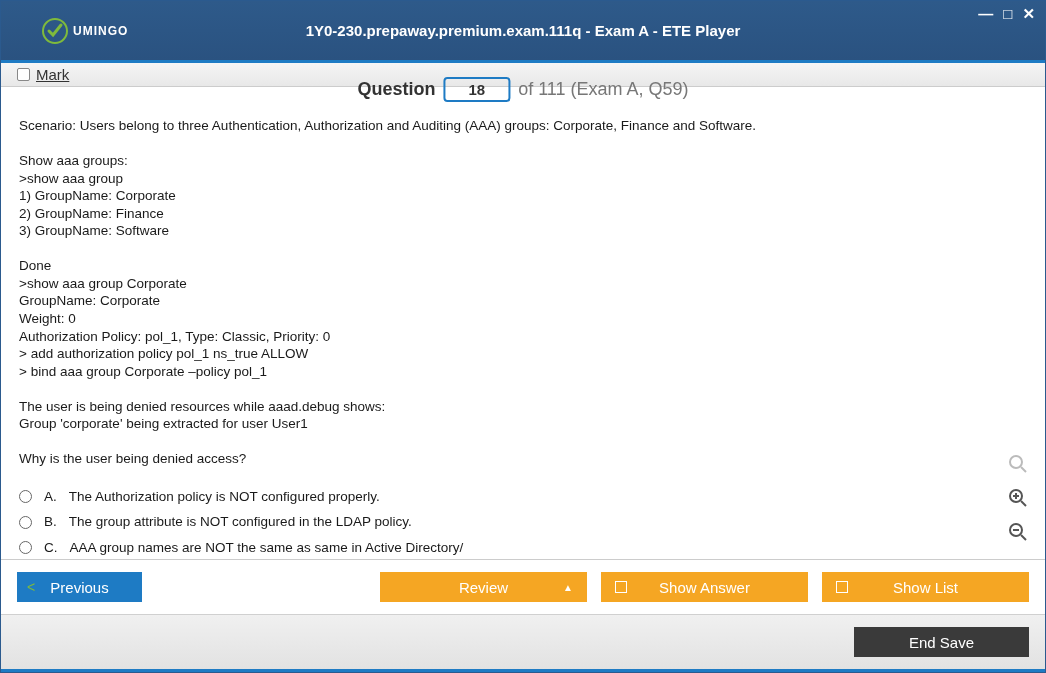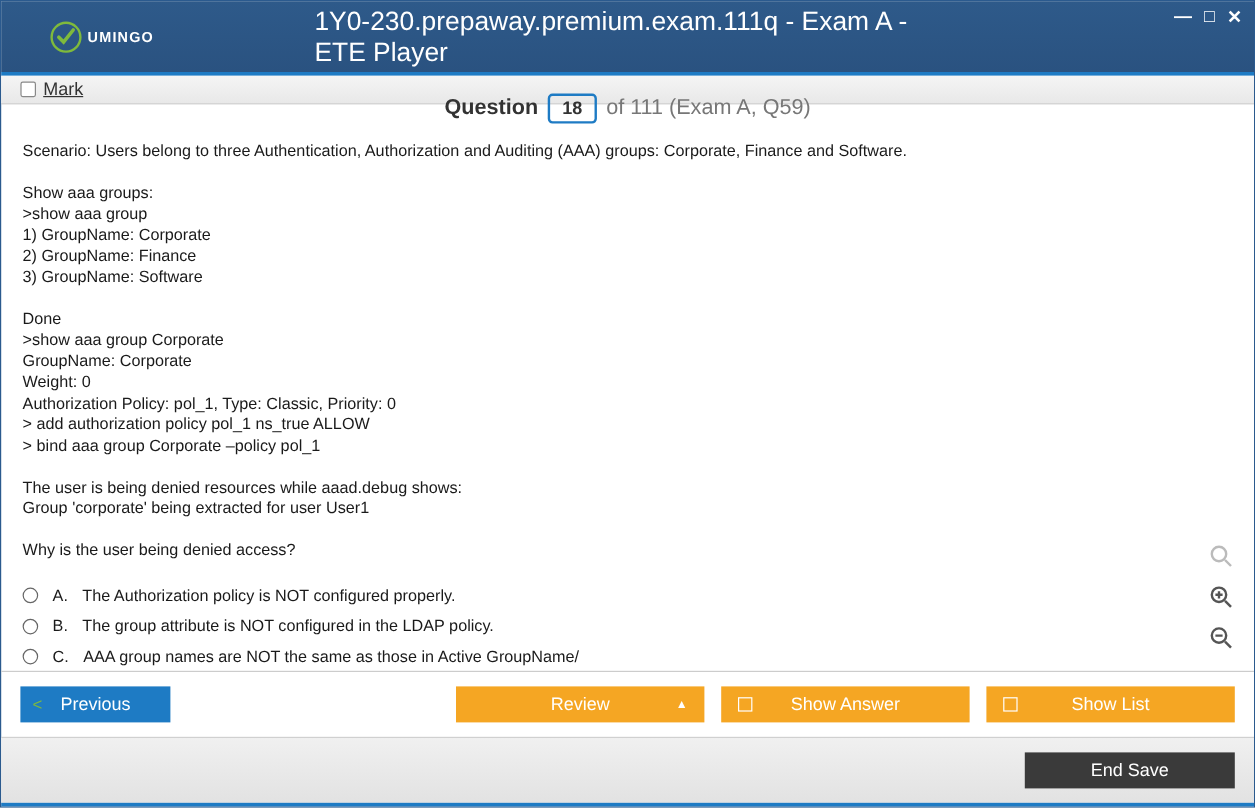--- a/index.html
+++ b/index.html
@@ -2,30 +2,30 @@
 <html><head>
 <meta charset="utf-8">
 <style>
 * { box-sizing: border-box; margin: 0; padding: 0; }
 body { font-family: Arial, sans-serif; background: #fff; }
 .window { width: 1046px; height: 673px; border: 1px solid #2b5a8e; display: flex; flex-direction: column; position: relative; }
 .titlebar { background: linear-gradient(to bottom, #2e5a8a 0%, #2a5280 100%); height: 62px; display: flex; align-items: center; position: relative; border-bottom: 3px solid #1e7bc4; }
 .logo { margin-left: 40px; display: flex; align-items: center; }
 .logo-check { width: 28px; height: 28px; position: relative; }
 .logo-text { color: #fff; font-size: 12px; font-weight: bold; letter-spacing: 1px; margin-left: 4px; }
-.title { position: absolute; left: 50%; transform: translateX(-50%); color: #fff; font-size: 22px; font-weight: normal; }
+.title { position: absolute; left: 50%; transform: translateX(-50%); color: #fff; font-size: 15px; font-weight: bold; }
 .window-controls { position: absolute; top: 4px; right: 8px; display: flex; gap: 6px; }
 .win-ctrl { color: #fff; font-size: 15px; font-weight: bold; cursor: pointer; padding: 0 2px; }
 .question-header { background: linear-gradient(to bottom, #f5f5f5, #e8e8e8); height: 24px; display: flex; align-items: center; border-bottom: 1px solid #ccc; padding: 0 16px; }
 .mark-wrap { display: flex; align-items: center; gap: 6px; }
 .mark-check { width: 13px; height: 13px; border: 1px solid #888; border-radius: 2px; background: #fff; }
 .mark-label { font-size: 15px; color: #333; text-decoration: underline; }
 .qh-center { position: absolute; left: 50%; transform: translateX(-50%); display: flex; align-items: baseline; gap: 8px; font-size: 18px; color: #333; }
 .qh-question { font-weight: bold; }
-.qh-num-box { border: 2px solid #1e7bc4; border-radius: 4px; padding: 2px 10px; font-weight: bold; color: #333; font-size: 15px; }
+.qh-num-box { border: 2px solid #1e7bc4; border-radius: 4px; padding: 2px 23px; font-weight: bold; color: #333; font-size: 15px; }
 .qh-tail { color: #777; font-size: 18px; margin-top: 32px; }
 .content { flex: 1; overflow-y: auto; padding: 30px 18px; font-size: 13.5px; color: #1a1a1a; line-height: 1.3; position: relative; }
 .question-text { white-space: pre-line; margin-bottom: 20px; }
 .options { margin-top: 18px; }
 .opt { display: flex; align-items: center; margin: 8px 0; cursor: pointer; }
 .radio { width: 13px; height: 13px; border: 1px solid #666; border-radius: 50%; margin-right: 12px; flex-shrink: 0; }
 .opt-letter { margin-right: 12px; }
 .zoom-tools { position: absolute; right: 14px; bottom: 14px; display: flex; flex-direction: column; gap: 8px; align-items: center; }
 .zoom-btn { width: 26px; height: 26px; display: flex; align-items: center; justify-content: center; cursor: pointer; color: #555; }
 .footer { border-top: 1px solid #ccc; }
@@ -106,21 +106,21 @@
         <span>The Authorization policy is NOT configured properly.</span>
       </div>
       <div class="opt">
         <span class="radio"></span>
         <span class="opt-letter">B.</span>
         <span>The group attribute is NOT configured in the LDAP policy.</span>
       </div>
       <div class="opt">
         <span class="radio"></span>
         <span class="opt-letter">C.</span>
-        <span>AAA group names are NOT the same as those in Active GroupName/</span>
+        <span>AAA group names are NOT the same as same in Active Directory/</span>
       </div>
 
     </div>
 
     <div class="zoom-tools">
       <div class="zoom-btn">
         <svg width="20" height="20" viewBox="0 0 20 20">
             <circle cx="8" cy="8" r="6" fill="none" stroke="#bbb" stroke-width="2"></circle>
             <line x1="13" y1="13" x2="18" y2="18" stroke="#bbb" stroke-width="2"></line>
           </svg>

